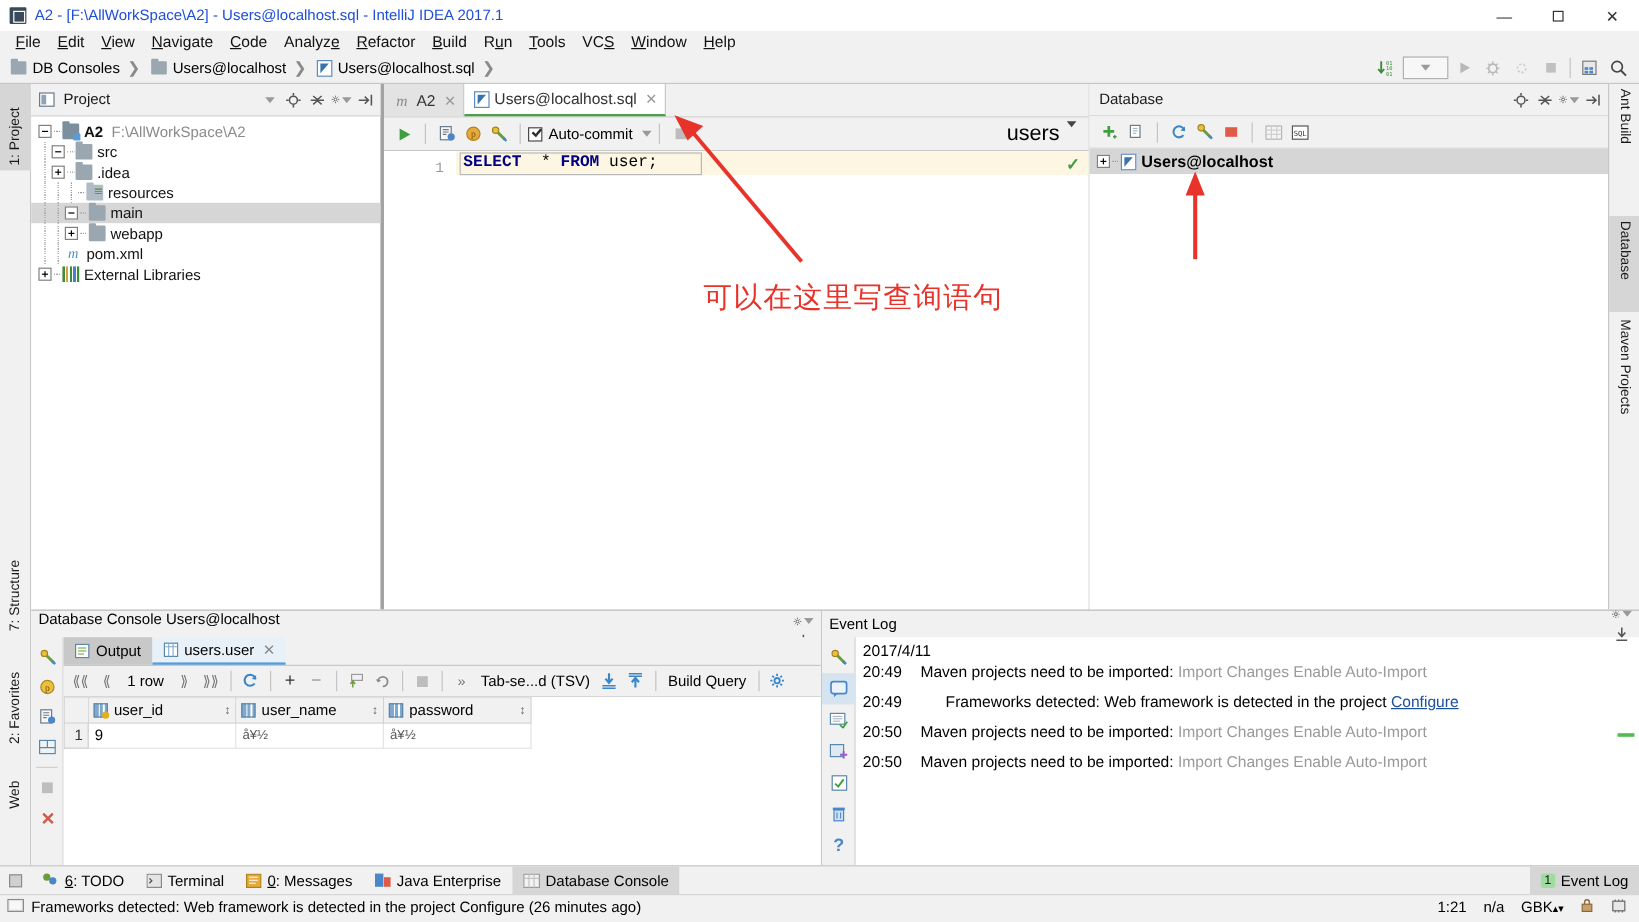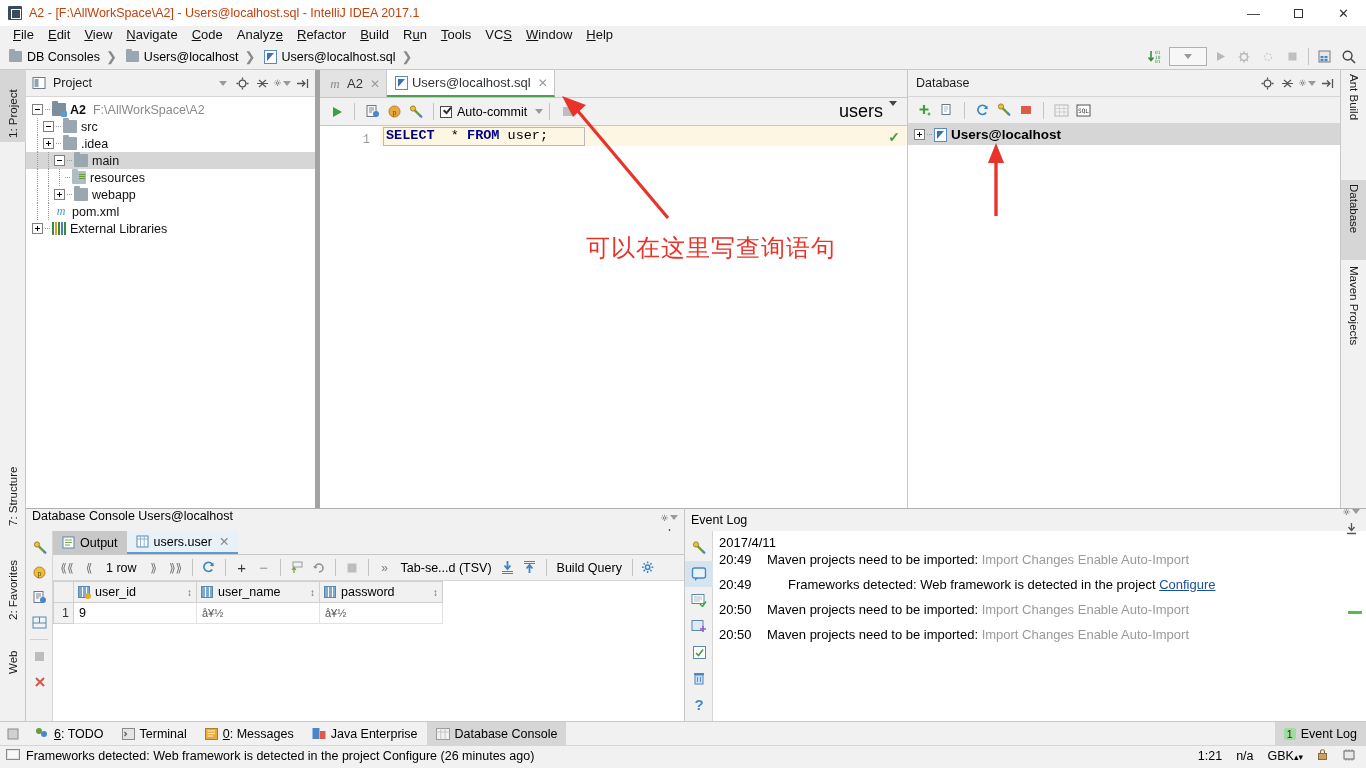--- a/index.html
+++ b/index.html
@@ -21,21 +21,21 @@
     background:#ffffff; display:flex; align-items:center;
   }
   .titlebar .tb-icon {
     width:14px; height:14px; margin-left:8px; margin-right:7px;
     background:#3a4a5a; border-radius:1px; position:relative; flex:none;
   }
   .titlebar .tb-icon:after{
     content:""; position:absolute; left:3px; top:3px; width:8px; height:8px;
     border:1px solid #fff;
   }
-  .titlebar .tb-title { font-size:12.5px; color:#c2410c; white-space:nowrap; }
+  .titlebar .tb-title { font-size:12.5px; color:#1d4ed8; white-space:nowrap; }
   .win-buttons { margin-left:auto; display:flex; height:26px; }
   .win-btn {
     width:45px; height:26px; display:flex; align-items:center; justify-content:center;
     color:#333; font-size:13px;
   }
 
   
   .menubar {
     position:absolute; left:0; top:26px; width:1366px; height:18px;
     background:#f1f1f1; display:flex; align-items:center; padding-left:6px;
@@ -89,21 +89,21 @@
 
   
   .rstrip {
     position:absolute; right:0; top:70px; width:26px; height:438px;
     background:#f1f1f1; border-left:1px solid #c8c8c8;
   }
 
   
   .project-panel {
     position:absolute; left:26px; top:70px; width:294px; height:438px;
-    background:#ffffff; border-right:5px solid #a3a3a3;
+    background:#ffffff; border-right:3px solid #a3a3a3;
   }
   .panel-head {
     height:27px; background:#f1f1f1; display:flex; align-items:center;
     padding:0 4px 0 6px; border-bottom:1px solid #d6d6d6;
   }
   .panel-head .ph-ico { width:15px; height:14px; margin-right:6px; flex:none; position:relative; }
   .panel-head .ph-title { font-size:12.5px; color:#1a1a1a; }
   .panel-head .ph-actions { margin-left:auto; display:flex; align-items:center; gap:3px; }
   .ph-btn { width:17px; height:17px; display:flex; align-items:center; justify-content:center; }
 
@@ -468,36 +468,36 @@
       </div>
 
       <div class="tree-row" style="padding-left:6px">
         <span class="guide dotted"></span>
         <span class="expander plus"></span>
         <span class="dash"></span>
         <span class="ti folder"></span>
         <span class="tlabel">.idea</span>
       </div>
 
+      <div class="tree-row" style="padding-left:6px">
+        <span class="guide dotted"></span>
+        <span class="guide dotted"></span>
+        <span class="guide dotted"></span>
+        <span class="dash"></span>
+        <span class="ti res"></span>
+        <span class="tlabel">resources</span>
+      </div>
+
       <div class="tree-row selected" style="padding-left:6px">
         <span class="guide dotted"></span>
         <span class="guide dotted"></span>
         <span class="expander"></span>
         <span class="dash"></span>
         <span class="ti folder"></span>
         <span class="tlabel">main</span>
-      </div>
-
-      <div class="tree-row" style="padding-left:6px">
-        <span class="guide dotted"></span>
-        <span class="guide dotted"></span>
-        <span class="guide dotted"></span>
-        <span class="dash"></span>
-        <span class="ti res"></span>
-        <span class="tlabel">resources</span>
       </div>
 
       <div class="tree-row" style="padding-left:6px">
         <span class="guide dotted"></span>
         <span class="guide dotted"></span>
         <span class="expander plus"></span>
         <span class="dash"></span>
         <span class="ti folder"></span>
         <span class="tlabel">webapp</span>
       </div>

